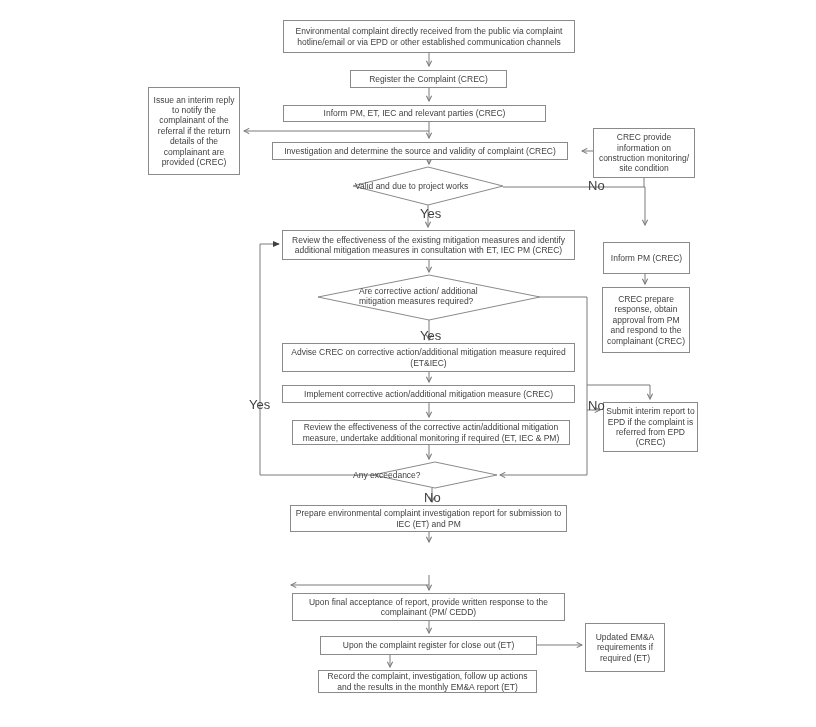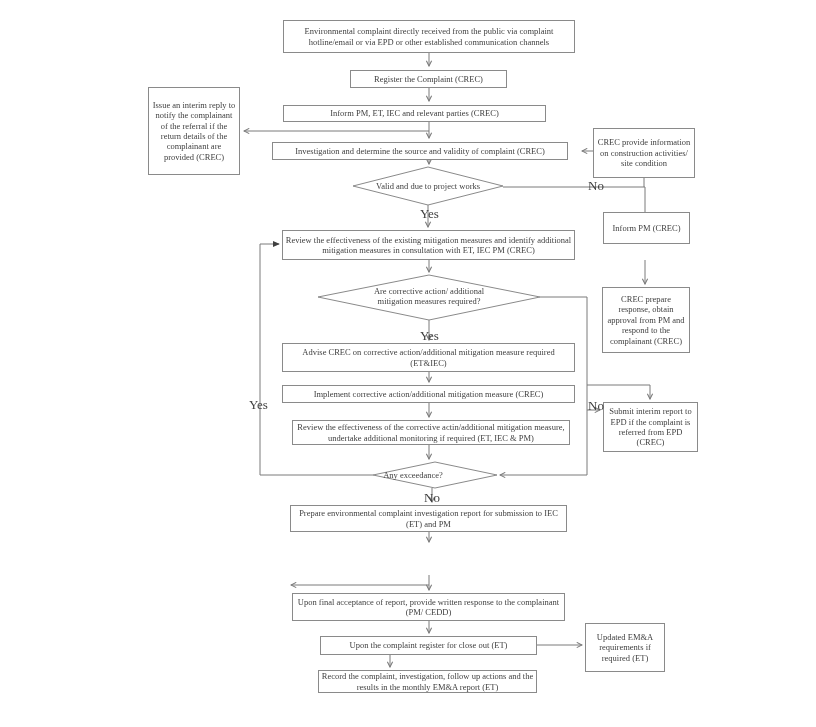--- a/index.html
+++ b/index.html
@@ -6,37 +6,37 @@
     --box-border:#8a8a8a;
     --connector:#7a7a7a;
     --text:#3f3f3f;
     --canvas-bg:#ffffff;
   }
   html,body{margin:0;padding:0;background:#fff;}
   #canvas{
     position:relative;
     width:741px;height:727px;
     background:var(--canvas-bg);
-    font-family:Liberation Serif, serif;
+    font-family:Liberation Sans, sans-serif;
     overflow:hidden;
   }
   #wires{position:absolute;left:0;top:0;}
   .conn{fill:none;stroke:var(--connector);stroke-width:1;}
   .arrhead{fill:none;stroke:var(--connector);stroke-width:1.2;}
   .arrheadsolid{fill:var(--text);stroke:none;}
   .diamond{fill:#ffffff;stroke:var(--box-border);stroke-width:1;}
   .node{
     position:absolute;box-sizing:border-box;
     background:#fff;border:1px solid var(--box-border);
     display:flex;align-items:center;justify-content:center;
     text-align:center;font-size:8.5px;line-height:1.22;
     color:var(--text);padding:1px 2px;
   }
   .dtext{
-    position:absolute;text-align:center;
+    position:absolute;
     font-size:8.5px;line-height:1.22;color:var(--text);
   }
   .elabel{
     position:absolute;font-size:13px;color:var(--text);
     white-space:nowrap;
   }
 </style>
 </head>
 <body>
 
@@ -82,22 +82,22 @@
     <polygon class="diamond" points="353,186 428,167 503,186 428,205"></polygon>
     <polygon class="diamond" points="318,297 429,275 540,297 429,320"></polygon>
     <polygon class="diamond" points="373,475 435,462 497,475 435,488"></polygon>
   </svg>
 
   <div class="node" style="left:283px;top:20px;width:292px;height:33px">Environmental complaint directly received from the public via complaint hotline/email or via EPD or other established communication channels</div>
   <div class="node" style="left:283px;top:105px;width:263px;height:17px">Inform PM, ET, IEC and relevant parties (CREC)</div>
   <div class="node" style="left:350px;top:70px;width:157px;height:18px">Register the Complaint (CREC)</div>
   <div class="node" style="left:148px;top:87px;width:92px;height:88px">Issue an interim reply to notify the complainant of the referral if the return details of the complainant are provided (CREC)</div>
   <div class="node" style="left:272px;top:142px;width:296px;height:18px">Investigation and determine the source and validity of complaint (CREC)</div>
-  <div class="node" style="left:593px;top:128px;width:102px;height:50px">CREC provide information on construction activities/ site condition</div>
-  <div class="node" style="left:603px;top:212px;width:87px;height:32px">Inform PM (CREC)</div>
+  <div class="node" style="left:593px;top:128px;width:102px;height:50px">CREC provide information on construction monitoring/ site condition</div>
+  <div class="node" style="left:603px;top:242px;width:87px;height:32px">Inform PM (CREC)</div>
   <div class="node" style="left:282px;top:230px;width:293px;height:30px">Review the effectiveness of the existing mitigation measures and identify additional mitigation measures in consultation with ET, IEC PM (CREC)</div>
   <div class="node" style="left:602px;top:287px;width:88px;height:66px">CREC prepare response, obtain approval from PM and respond to the complainant (CREC)</div>
   <div class="node" style="left:282px;top:343px;width:293px;height:29px">Advise CREC on corrective action/additional mitigation measure required (ET&amp;IEC)</div>
   <div class="node" style="left:282px;top:385px;width:293px;height:18px">Implement corrective action/additional mitigation measure (CREC)</div>
   <div class="node" style="left:292px;top:420px;width:278px;height:25px">Review the effectiveness of the corrective actin/additional mitigation measure, undertake additional monitoring if required (ET, IEC &amp; PM)</div>
   <div class="node" style="left:603px;top:402px;width:95px;height:50px">Submit interim report to EPD if the complaint is referred from EPD (CREC)</div>
   <div class="node" style="left:290px;top:505px;width:277px;height:27px">Prepare environmental complaint investigation report for submission to IEC (ET) and PM</div>
   <div class="node" style="left:292px;top:593px;width:273px;height:28px">Upon final acceptance of report, provide written response to the complainant (PM/ CEDD)</div>
   <div class="node" style="left:320px;top:636px;width:217px;height:19px">Upon the complaint register for close out (ET)</div>
   <div class="node" style="left:585px;top:623px;width:80px;height:49px">Updated EM&amp;A requirements if required (ET)</div>

